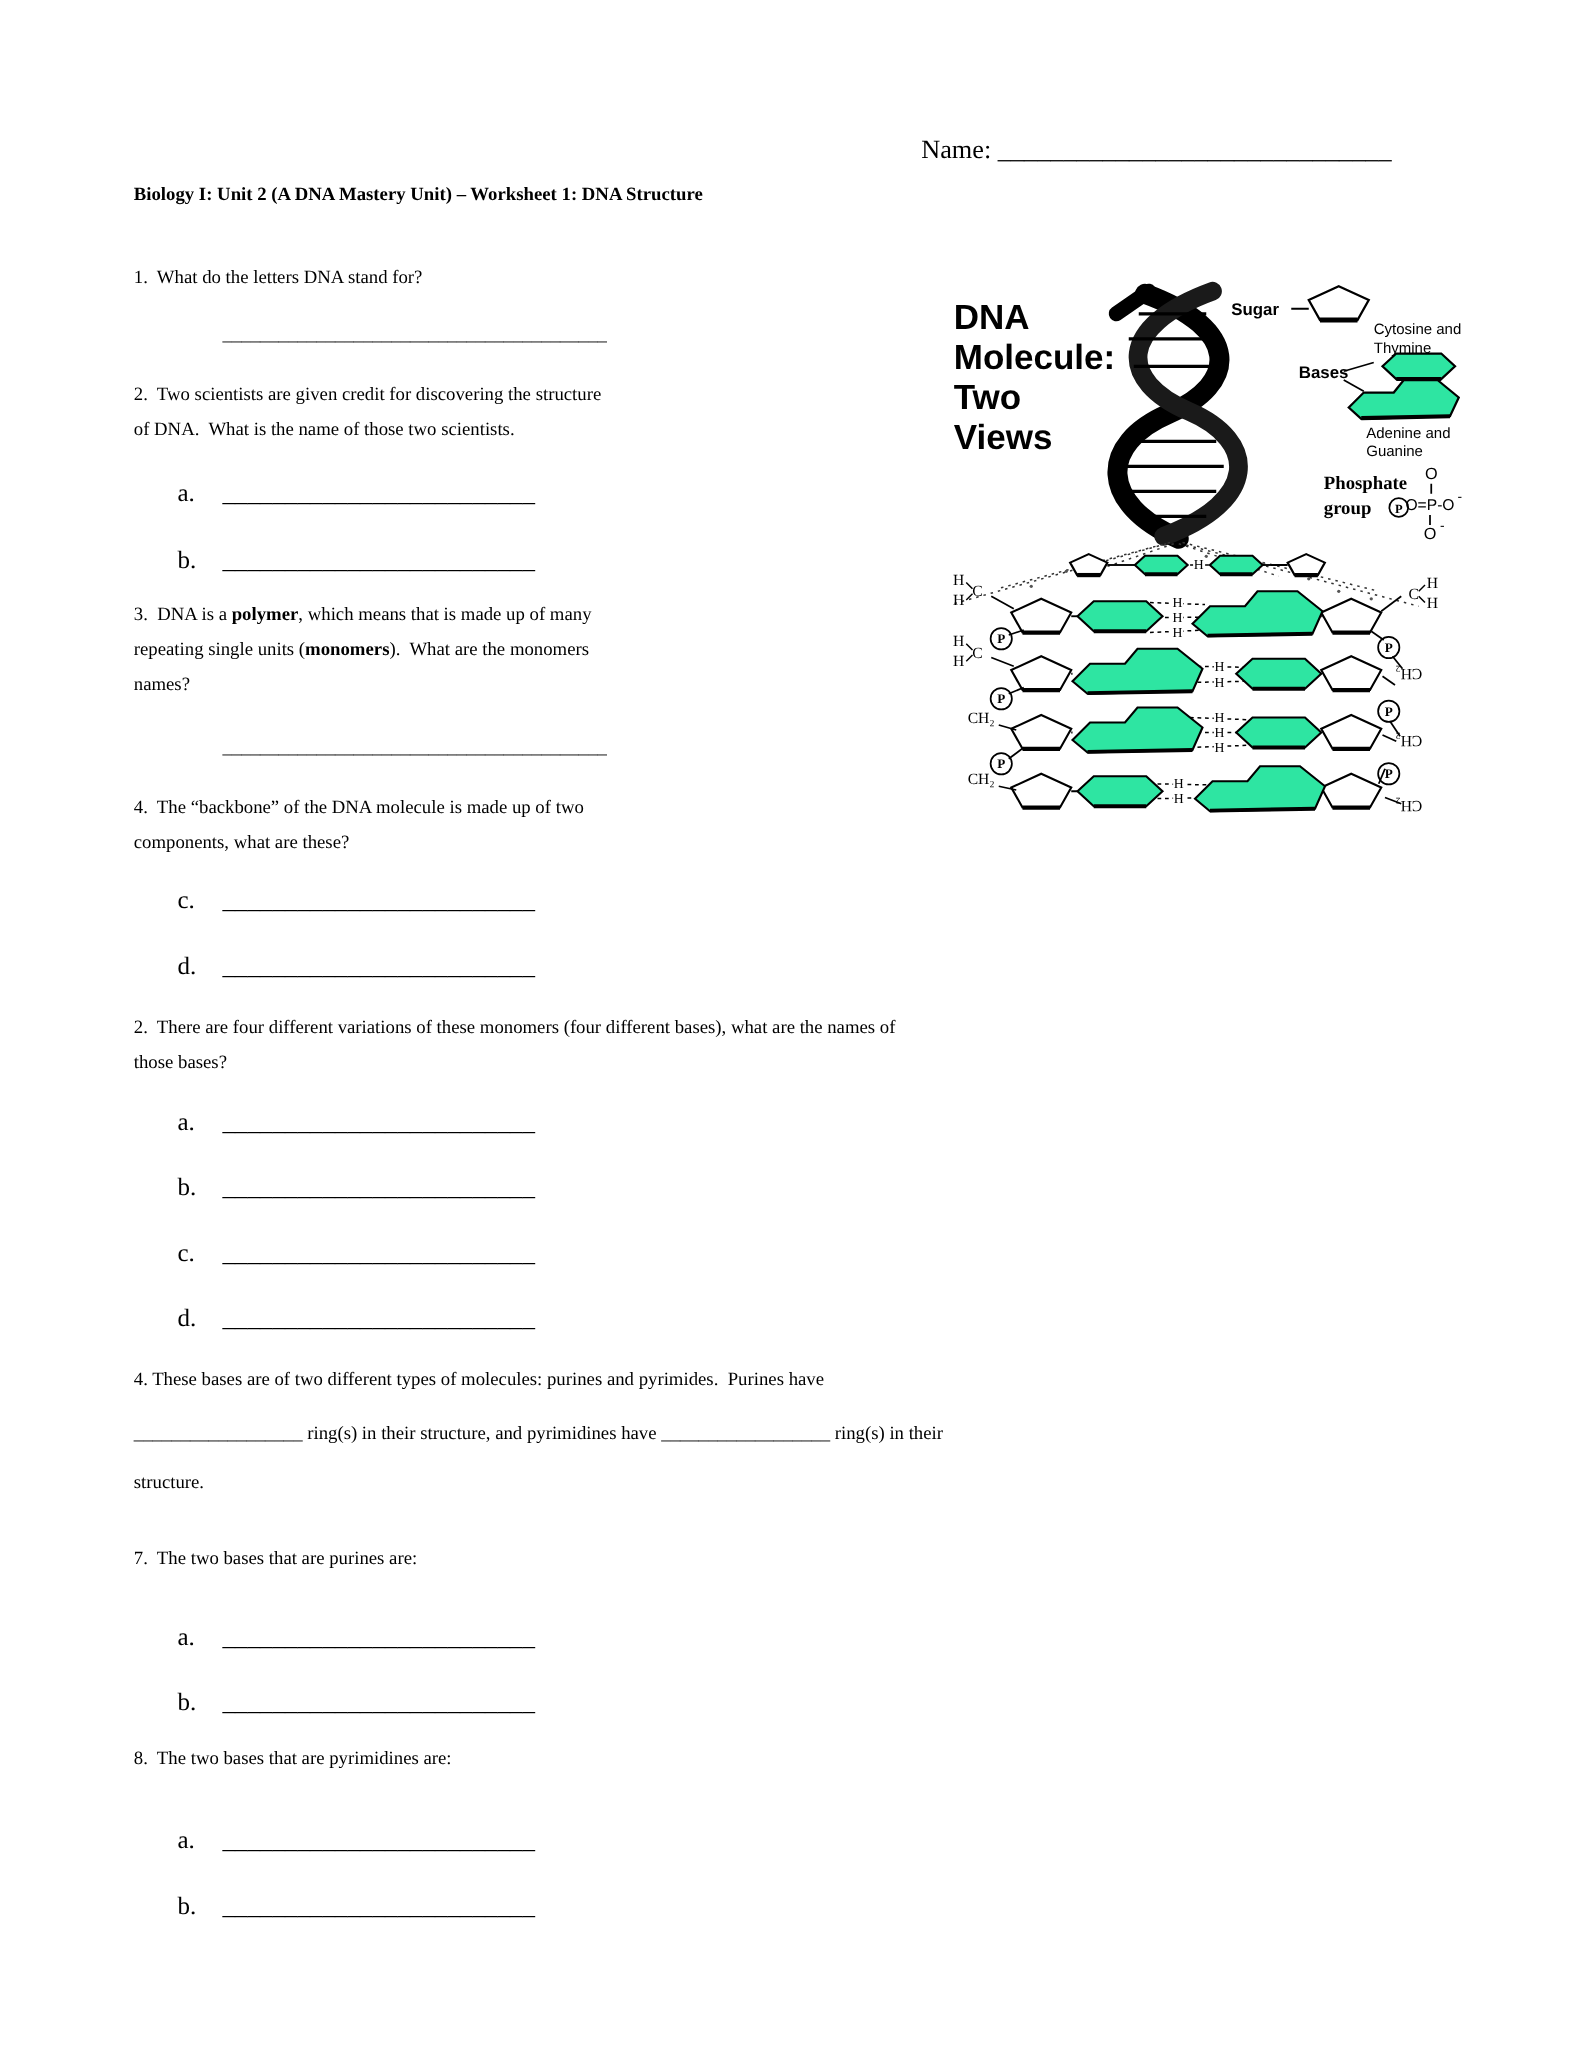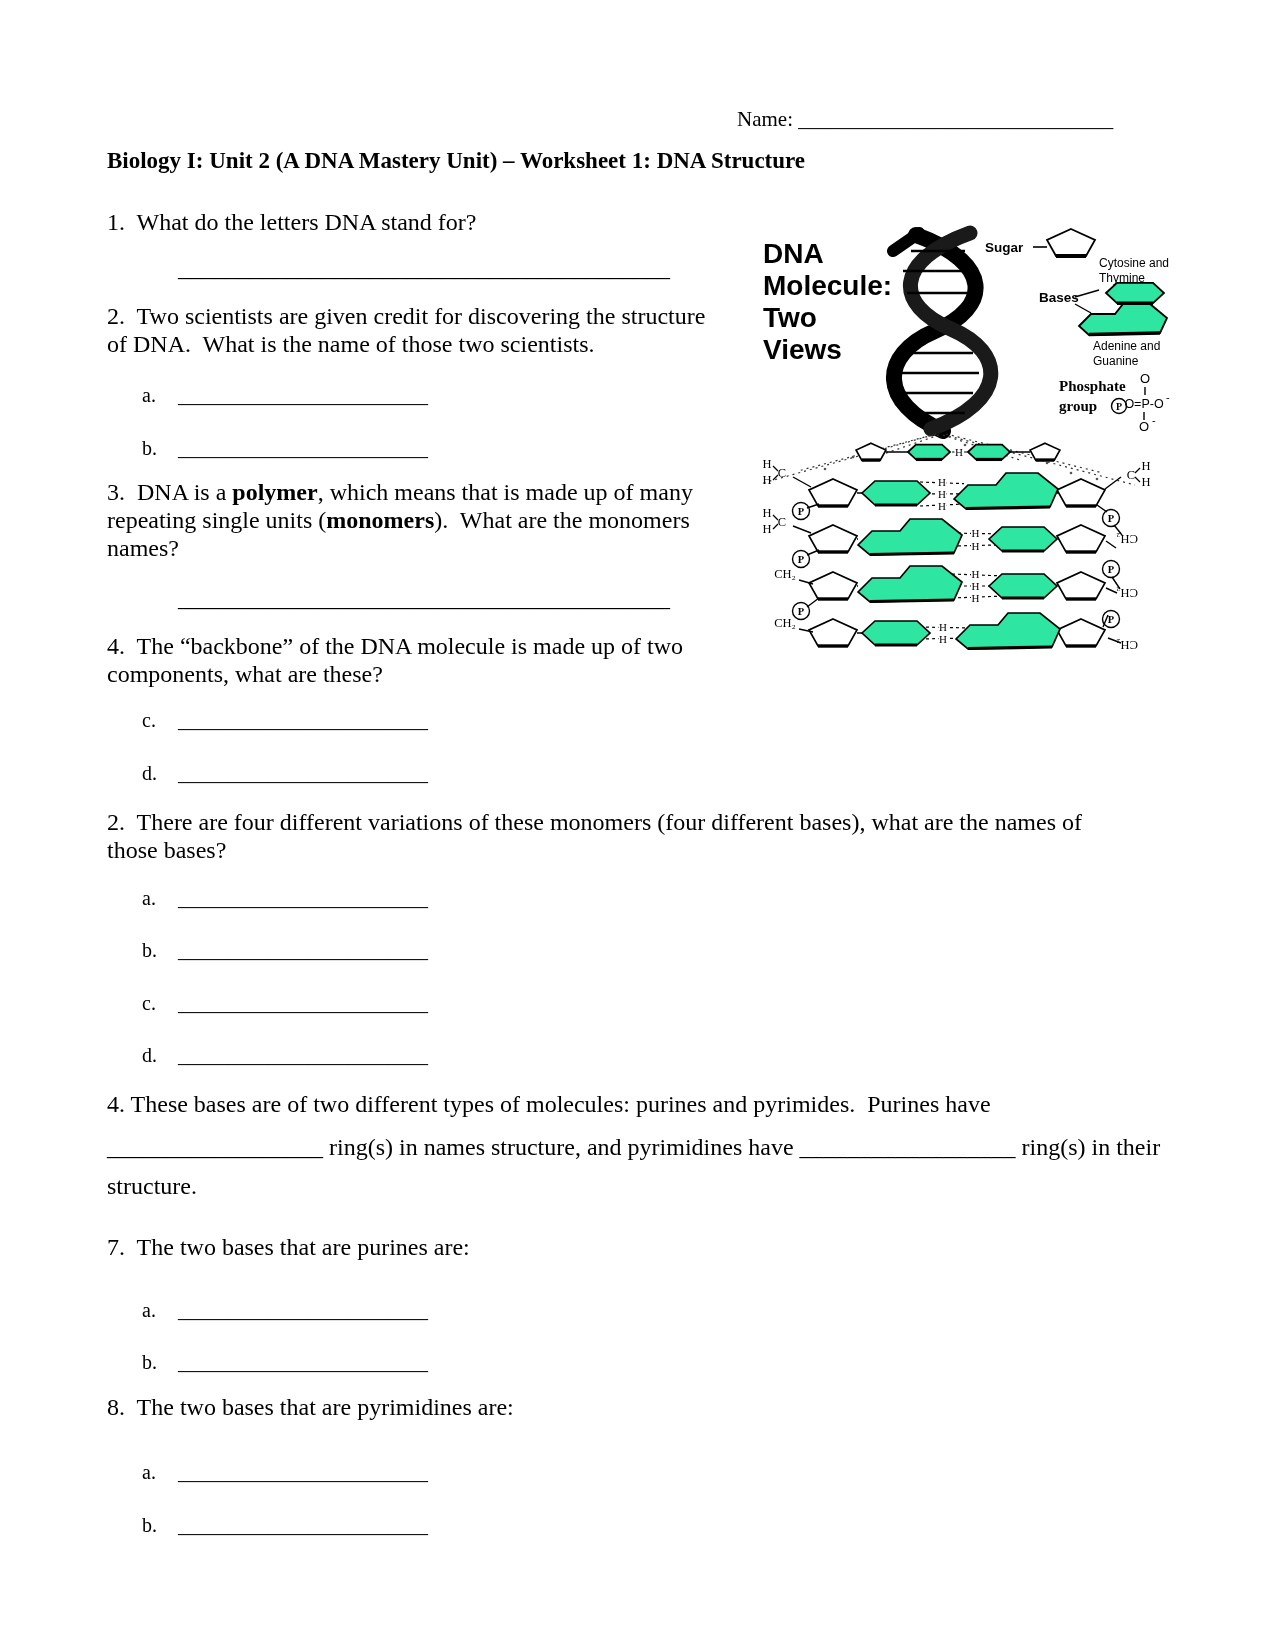--- a/index.html
+++ b/index.html
@@ -2,22 +2,22 @@
 <html><head>
 <meta charset="utf-8">
 <style>
   html,body{margin:0;padding:0;}
   body{
     width:1275px;height:1650px;position:relative;background:#ffffff;color:#000;
     font-family:"Liberation Serif","DejaVu Serif",serif;
     overflow:hidden;
   }
   .abs{position:absolute;}
-  .q{font-size:24px;line-height:28px;white-space:pre-wrap;}
-  .title{font-size:23px;font-weight:bold;white-space:pre;}
+  .q{font-size:15px;line-height:28px;white-space:pre-wrap;}
+  .title{font-size:15px;font-weight:bold;white-space:pre;}
   .name-line{font-size:21px;white-space:pre;}
   .answer-row{font-size:20px;line-height:28px;white-space:pre;}
   .answer-row .ltr{display:inline-block;width:36px;}
   .blank{letter-spacing:0px;}
   b.kw{font-weight:bold;text-align:center;}
   svg text{font-family:"Liberation Sans","DejaVu Sans",sans-serif;}
   svg text.ser{font-family:"Liberation Serif","DejaVu Serif",serif;}
 </style>
 </head>
 <body>
@@ -40,21 +40,21 @@
 <div class="abs answer-row" style="left:142px;top:706px"><span class="ltr">c.</span><span class="blank">_________________________</span></div>
 <div class="abs answer-row" style="left:142px;top:759px"><span class="ltr">d.</span><span class="blank">_________________________</span></div>
 
 <div class="abs q" style="left:107px;top:808px;width:1070px"><span>2.  There are four different variations of these monomers (four different bases), what are the names of</span><br><span>those bases?</span></div>
 <div class="abs answer-row" style="left:142px;top:884px"><span class="ltr">a.</span><span class="blank">_________________________</span></div>
 <div class="abs answer-row" style="left:142px;top:936px"><span class="ltr">b.</span><span class="blank">_________________________</span></div>
 <div class="abs answer-row" style="left:142px;top:989px"><span class="ltr">c.</span><span class="blank">_________________________</span></div>
 <div class="abs answer-row" style="left:142px;top:1041px"><span class="ltr">d.</span><span class="blank">_________________________</span></div>
 
 <div class="abs q" style="left:107px;top:1090px">4. These bases are of two different types of molecules: purines and pyrimides.  Purines have</div>
-<div class="abs q" style="left:107px;top:1133px"><span class="blank">__________________</span><span> ring(s) in names structure, and pyrimidines have </span><span class="blank">__________________</span><span> ring(s) in their</span></div>
+<div class="abs q" style="left:107px;top:1133px"><span class="blank">__________________</span><span> ring(s) in their structure, and pyrimidines have </span><span class="blank">__________________</span><span> ring(s) in their</span></div>
 <div class="abs q" style="left:107px;top:1172px">structure.</div>
 
 <div class="abs q" style="left:107px;top:1233px">7.  The two bases that are purines are:</div>
 <div class="abs answer-row" style="left:142px;top:1296px"><span class="ltr">a.</span><span class="blank">_________________________</span></div>
 <div class="abs answer-row" style="left:142px;top:1348px"><span class="ltr">b.</span><span class="blank">_________________________</span></div>
 
 <div class="abs q" style="left:107px;top:1393px">8.  The two bases that are pyrimidines are:</div>
 <div class="abs answer-row" style="left:142px;top:1458px"><span class="ltr">a.</span><span class="blank">_________________________</span></div>
 <div class="abs answer-row" style="left:142px;top:1511px"><span class="ltr">b.</span><span class="blank">_________________________</span></div>
 

